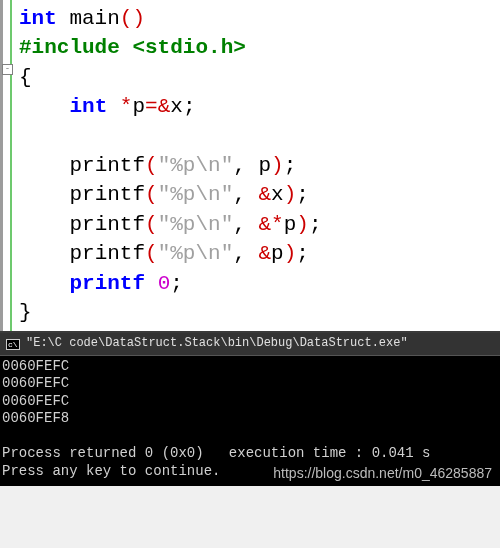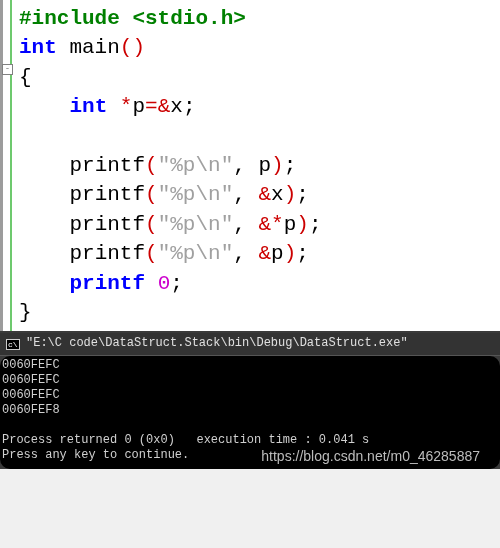--- a/index.html
+++ b/index.html
@@ -68,41 +68,40 @@
       border: 1px solid #ccc;
       display: inline-block;
       font-size: 8px; color: #fff;
       line-height: 9px; text-align: left;
       padding-left: 1px;
     }
     .console-body {
       background: #000;
       padding: 2px 8px 6px 2px;
       white-space: pre;
-      font-size: 12px;
+      font-size: 14px;
       line-height: 1.25;
-      border-radius: 10px;
     }
     .watermark {
       position: absolute;
-      right: 20px;
+      right: 8px;
       bottom: 4px;
       color: #bcbcbc;
       font-size: 14px;
       font-family: Arial, sans-serif;
     }
   </style>
 </head>
 <body>
 
 <div class="code-area">
   <div class="vline"></div>
   <div class="fold-marker">-</div>
+  <div class="code-line"><span class="kw">int</span><span class="fn"> main</span><span class="paren">()</span></div>
   <div class="code-line"><span class="pre">#include &lt;stdio.h&gt;</span></div>
-  <div class="code-line"><span class="kw">int</span><span class="fn"> main</span><span class="paren">()</span></div>
   <div class="code-line"><span class="brace">{</span></div>
   <div class="code-line">    <span class="kw">int</span><span class="txt"> </span><span class="op">*</span><span class="txt">p</span><span class="op">=&amp;</span><span class="txt">x</span><span class="txt">;</span></div>
   <div class="code-line">&nbsp;</div>
   <div class="code-line">    <span class="fn">printf</span><span class="paren">(</span><span class="str">"%p\n"</span><span class="txt">,</span><span class="txt"> p</span><span class="paren">)</span><span class="txt">;</span></div>
   <div class="code-line">    <span class="fn">printf</span><span class="paren">(</span><span class="str">"%p\n"</span><span class="txt">,</span><span class="op"> &amp;</span><span class="txt">x</span><span class="paren">)</span><span class="txt">;</span></div>
   <div class="code-line">    <span class="fn">printf</span><span class="paren">(</span><span class="str">"%p\n"</span><span class="txt">,</span><span class="op"> &amp;*</span><span class="txt">p</span><span class="paren">)</span><span class="txt">;</span></div>
   <div class="code-line">    <span class="fn">printf</span><span class="paren">(</span><span class="str">"%p\n"</span><span class="txt">,</span><span class="op"> &amp;</span><span class="txt">p</span><span class="paren">)</span><span class="txt">;</span></div>
   <div class="code-line">    <span class="kw">printf</span><span class="txt"> </span><span class="num">0</span><span class="txt">;</span></div>
   <div class="code-line"><span class="brace">}</span></div>
 </div>

